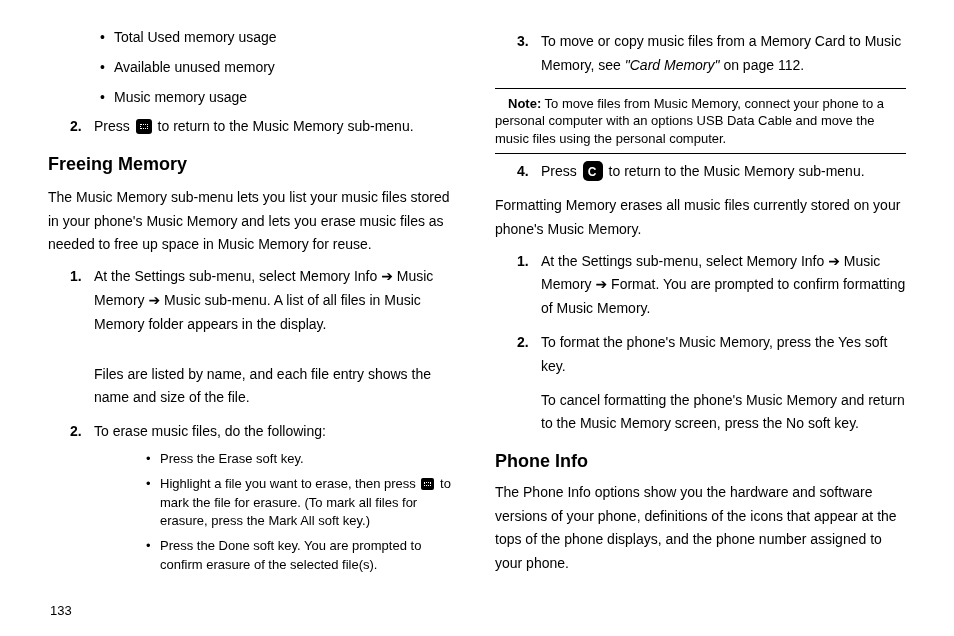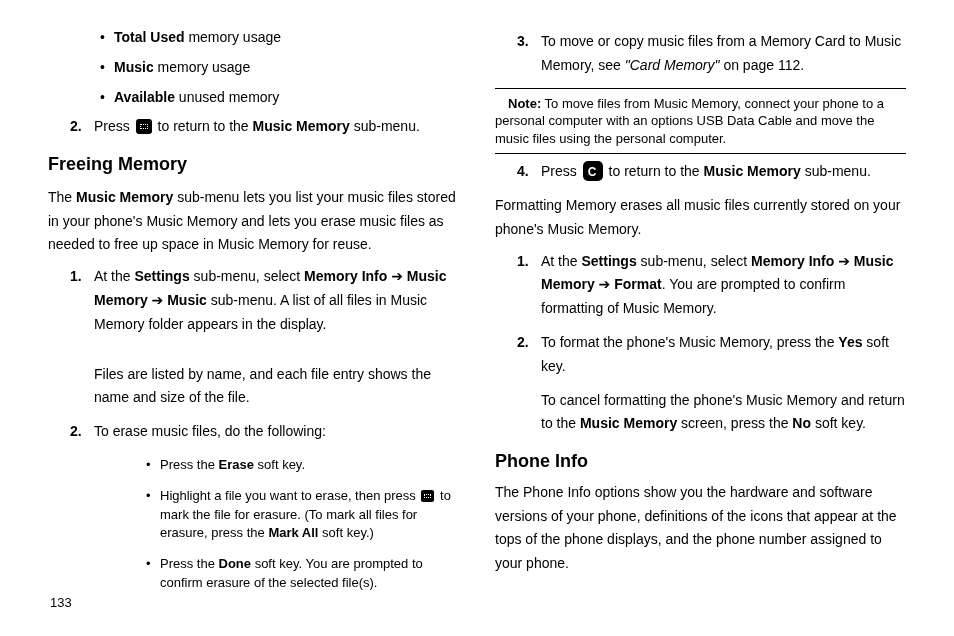--- a/index.html
+++ b/index.html
@@ -16,39 +16,39 @@
     box-sizing: border-box;
     padding: 24px 48px 10px 48px;
     display: flex;
     gap: 36px;
     position: relative;
   }
   .col {
     flex: 1;
     line-height: 1.7;
   }
-  .b { font-weight: bold; }
+  .b { font-weight: normal; }
   .i { font-style: italic; }
   .heading3 {
     font-weight: bold;
     font-family: Arial, Helvetica, sans-serif;
     font-size: 18px;
     margin: 8px 0 6px 0;
   }
   .heading2 {
     font-weight: bold;
     font-size: 18px;
     margin: 10px 0 4px 0;
   }
   .para { margin: 4px 0 8px 0; }
   .bullet-list { margin: 0 0 4px 0; padding: 0; list-style: none; }
   .bullet-list li { position: relative; padding-left: 14px; margin: 2px 0 6px 52px; }
   .bullet-list li::before { content: "•"; position: absolute; left: 0; top: 0; }
   .bullet-sub { margin: 0; padding: 0; list-style: none; font-size: 13px; line-height: 1.45; }
-  .bullet-sub li { position: relative; padding-left: 14px; margin: 12px 0 6px 52px; }
+  .bullet-sub li { position: relative; padding-left: 14px; margin: 6px 0 6px 52px; }
   .bullet-sub li::before { content: "•"; position: absolute; left: 0; top: 0; }
   .numlist { margin: 0; padding: 0; list-style: none; }
   .numlist > li { position: relative; padding-left: 24px; margin: 6px 0 10px 22px; }
   .numlist > li > .num { position: absolute; left: 0; top: 0; font-weight: bold; }
   .inline-icon {
     display: inline-block;
     width: 16px; height: 15px;
     background: #000;
     border-radius: 3px;
     vertical-align: -3px;
@@ -66,39 +66,39 @@
   }
   .inline-icon.back { width: 20px; height: 20px; border-radius: 5px; vertical-align: -5px; }
   .inline-icon.back::after {
     content: "C"; color: #fff; font-weight: bold; font-family: Arial;
     position: absolute; left: 5px; top: 1px; font-size: 12px;
   }
   .note { font-size: 13px; line-height: 1.35; margin: 6px 0; }
   .note .lbl { font-weight: bold; margin-left: 13px; }
   .note .txt { display: inline; }
   hr.sep { border: none; border-top: 1px solid #000; margin: 6px 0; }
-  .pagenum { position: absolute; bottom: 26px; left: 50px; font-size: 13px; }
+  .pagenum { position: absolute; bottom: 18px; left: 50px; font-size: 13px; }
   .arrow { font-weight: normal; }
 </style>
 </head>
 <body>
 
 <div class="page">
 
   <div class="col">
 
     <ul class="bullet-list">
       <li>
         <span class="b">Total Used</span><span> memory usage</span>
       </li>
       <li>
-        <span class="b">Music</span><span> memory usage</span>
+        <span class="b">Available</span><span> unused memory</span>
       </li>
       <li>
-        <span class="b">Available</span><span> unused memory</span>
+        <span class="b">Music</span><span> memory usage</span>
       </li>
     </ul>
 
     <ol class="numlist">
       <li>
         <span class="num">2.</span>
         <span>Press </span><span class="inline-icon square"></span><span> to return to the </span><span class="b">Music Memory</span><span> sub-menu.</span>
       </li>
     </ol>
 

